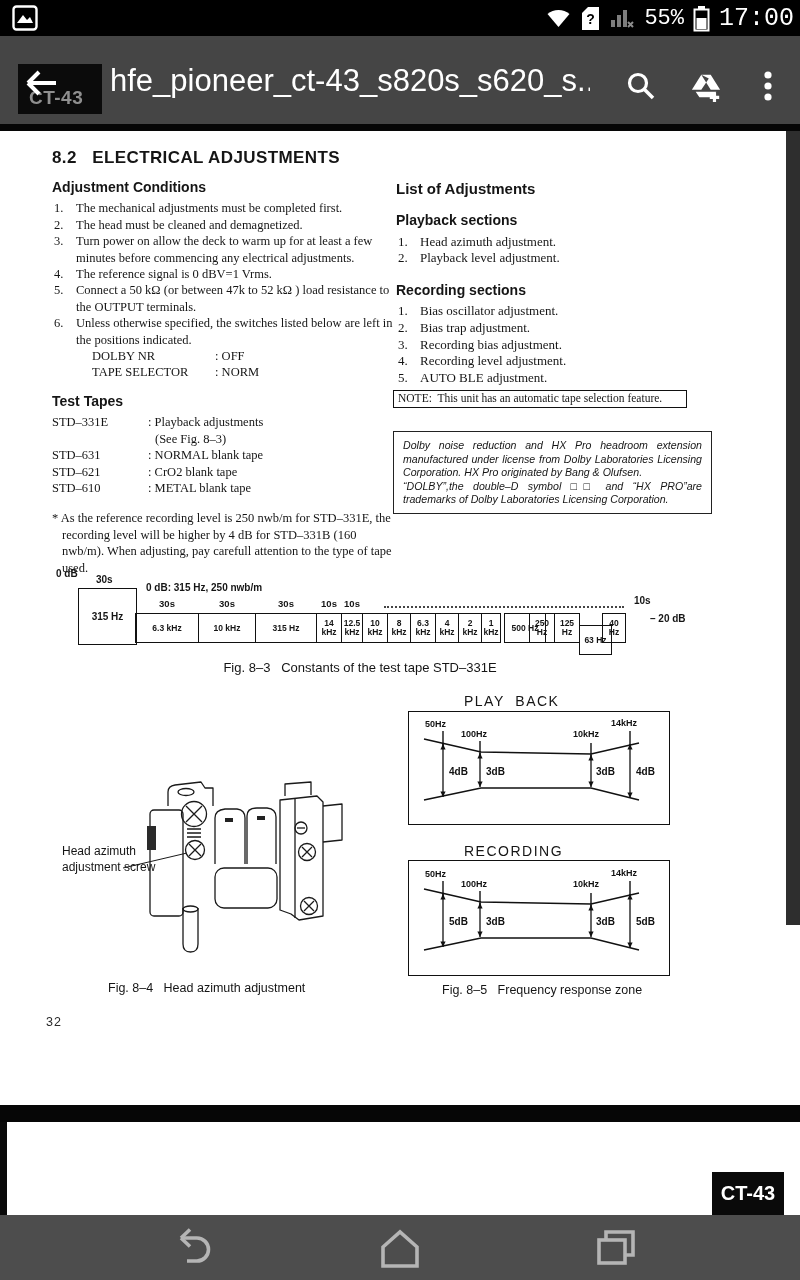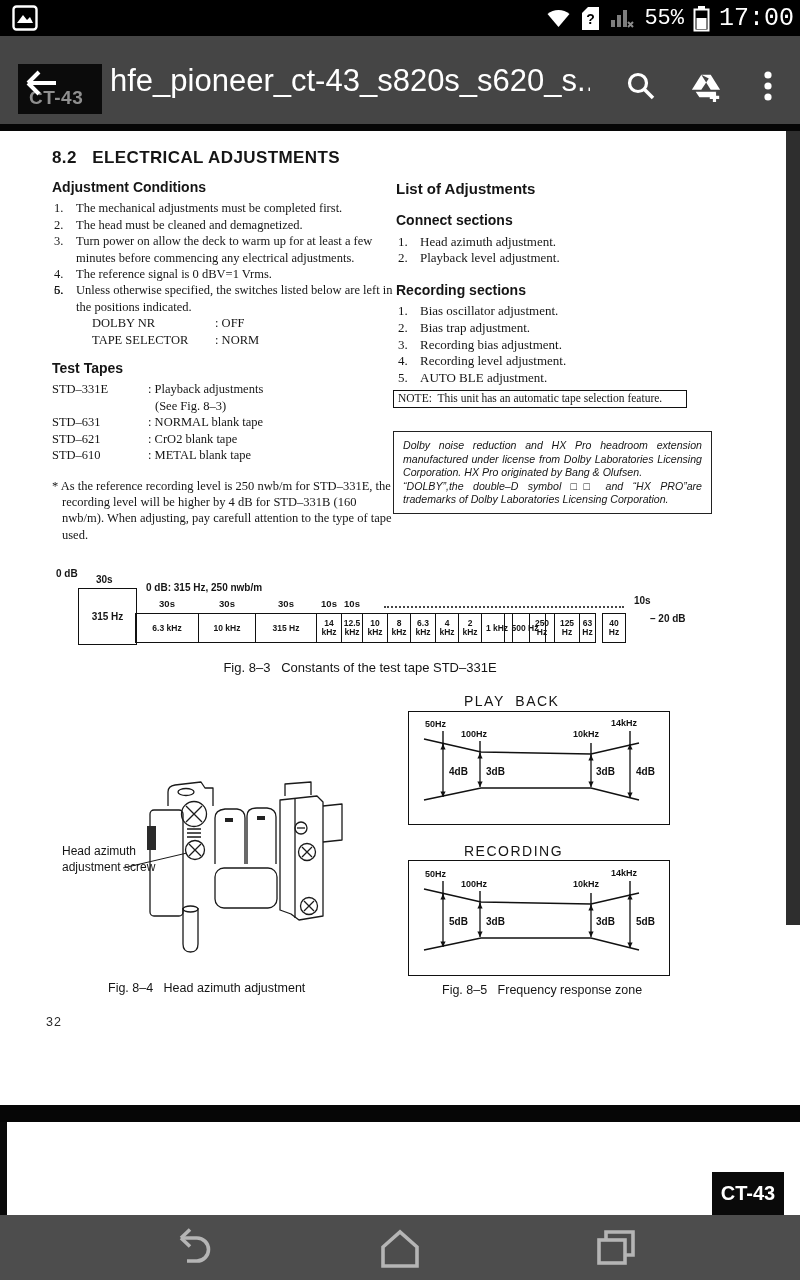--- a/index.html
+++ b/index.html
@@ -146,21 +146,21 @@
 
     <div id="section-title" class="abs pre">8.2   ELECTRICAL ADJUSTMENTS</div>
 
     <div id="left-col" class="abs col">
       <div class="doc-h">Adjustment Conditions</div>
       <div id="cond-list">
           <div class="doc-li"><span class="doc-num">1.</span><span class="doc-tx">The mechanical adjustments must be completed first.</span></div>
           <div class="doc-li"><span class="doc-num">2.</span><span class="doc-tx">The head must be cleaned and demagnetized.</span></div>
           <div class="doc-li"><span class="doc-num">3.</span><span class="doc-tx">Turn power on allow the deck to warm up for at least a few minutes before commencing any electrical adjustments.</span></div>
           <div class="doc-li"><span class="doc-num">4.</span><span class="doc-tx">The reference signal is 0 dBV=1 Vrms.</span></div>
-          <div class="doc-li"><span class="doc-num">5.</span></div>
+          <div class="doc-li"><span class="doc-num">5.</span><span class="doc-tx">Connect a 50 kΩ (or between 47k to 52 kΩ ) load resistance to the OUTPUT terminals.</span></div>
           <div class="doc-li"><span class="doc-num">6.</span><span class="doc-tx">Unless otherwise specified, the switches listed below are left in the positions indicated.</span></div>
         </div>
       <div id="settings-list">
           <div class="set-row">
             <span class="set-k">DOLBY NR</span>
             <span class="set-v">: OFF</span>
           </div>
           <div class="set-row">
             <span class="set-k">TAPE SELECTOR</span>
             <span class="set-v">: NORM</span>
@@ -184,21 +184,21 @@
             <span class="tape-name">STD–610</span>
             <div class="tape-desc">: METAL blank tape</div>
           </div>
         </div>
       <div id="footnote">* As the reference recording level is 250 nwb/m for STD–331E, the recording level will be higher by 4 dB for STD–331B (160 nwb/m). When adjusting, pay carefull attention to the type of tape used.</div>
     </div>
 
     <div id="right-col" class="abs col">
       <div class="doc-h" style="font-size:15px">List of Adjustments</div>
       <div id="pb-block">
-        <div class="doc-h">Connect sections</div>
+        <div class="doc-h">Playback sections</div>
         <div id="pb-list">
             <div class="doc-li"><span class="doc-num">1.</span><span class="doc-tx">Head azimuth adjustment.</span></div>
             <div class="doc-li"><span class="doc-num">2.</span><span class="doc-tx">Playback level adjustment.</span></div>
           </div>
       </div>
       <div id="rec-block">
         <div class="doc-h">Recording sections</div>
         <div id="rec-list">
             <div class="doc-li"><span class="doc-num">1.</span><span class="doc-tx">Bias oscillator adjustment.</span></div>
             <div class="doc-li"><span class="doc-num">2.</span><span class="doc-tx">Bias trap adjustment.</span></div>
@@ -247,33 +247,33 @@
           </div>
           <div class="seg-box" style="left: 410px; width: 26px;">
             <span>6.3 kHz</span>
           </div>
           <div class="seg-box" style="left: 435px; width: 24px;">
             <span>4 kHz</span>
           </div>
           <div class="seg-box" style="left: 458px; width: 24px;">
             <span>2 kHz</span>
           </div>
-          <div class="seg-box" style="left: 481px; width: 32px;">
+          <div class="seg-box" style="left: 481px; width: 20px;">
             <span>1 kHz</span>
           </div>
           <div class="seg-box" style="left: 504px; width: 42px;">
             <span>500 Hz</span>
           </div>
           <div class="seg-box" style="left: 529px; width: 26px;">
             <span>250 Hz</span>
           </div>
           <div class="seg-box" style="left: 554px; width: 26px;">
             <span>125 Hz</span>
           </div>
-          <div class="seg-box" style="left: 579px; width: 17px;">
+          <div class="seg-box" style="left: 579px; width: 33px; margin-top: 12px;">
             <span>63 Hz</span>
           </div>
           <div class="seg-box" style="left: 602px; width: 24px;">
             <span>40 Hz</span>
           </div>
         </div>
       <div id="dotted-line" class="abs"></div>
       <span class="f83-lab" style="left:634px;top:30px">10s</span>
       <span class="f83-lab" style="left:650px;top:48px">– 20 dB</span>
       <div id="fig83-caption" class="abs pre">Fig. 8–3   Constants of the test tape STD–331E</div>

